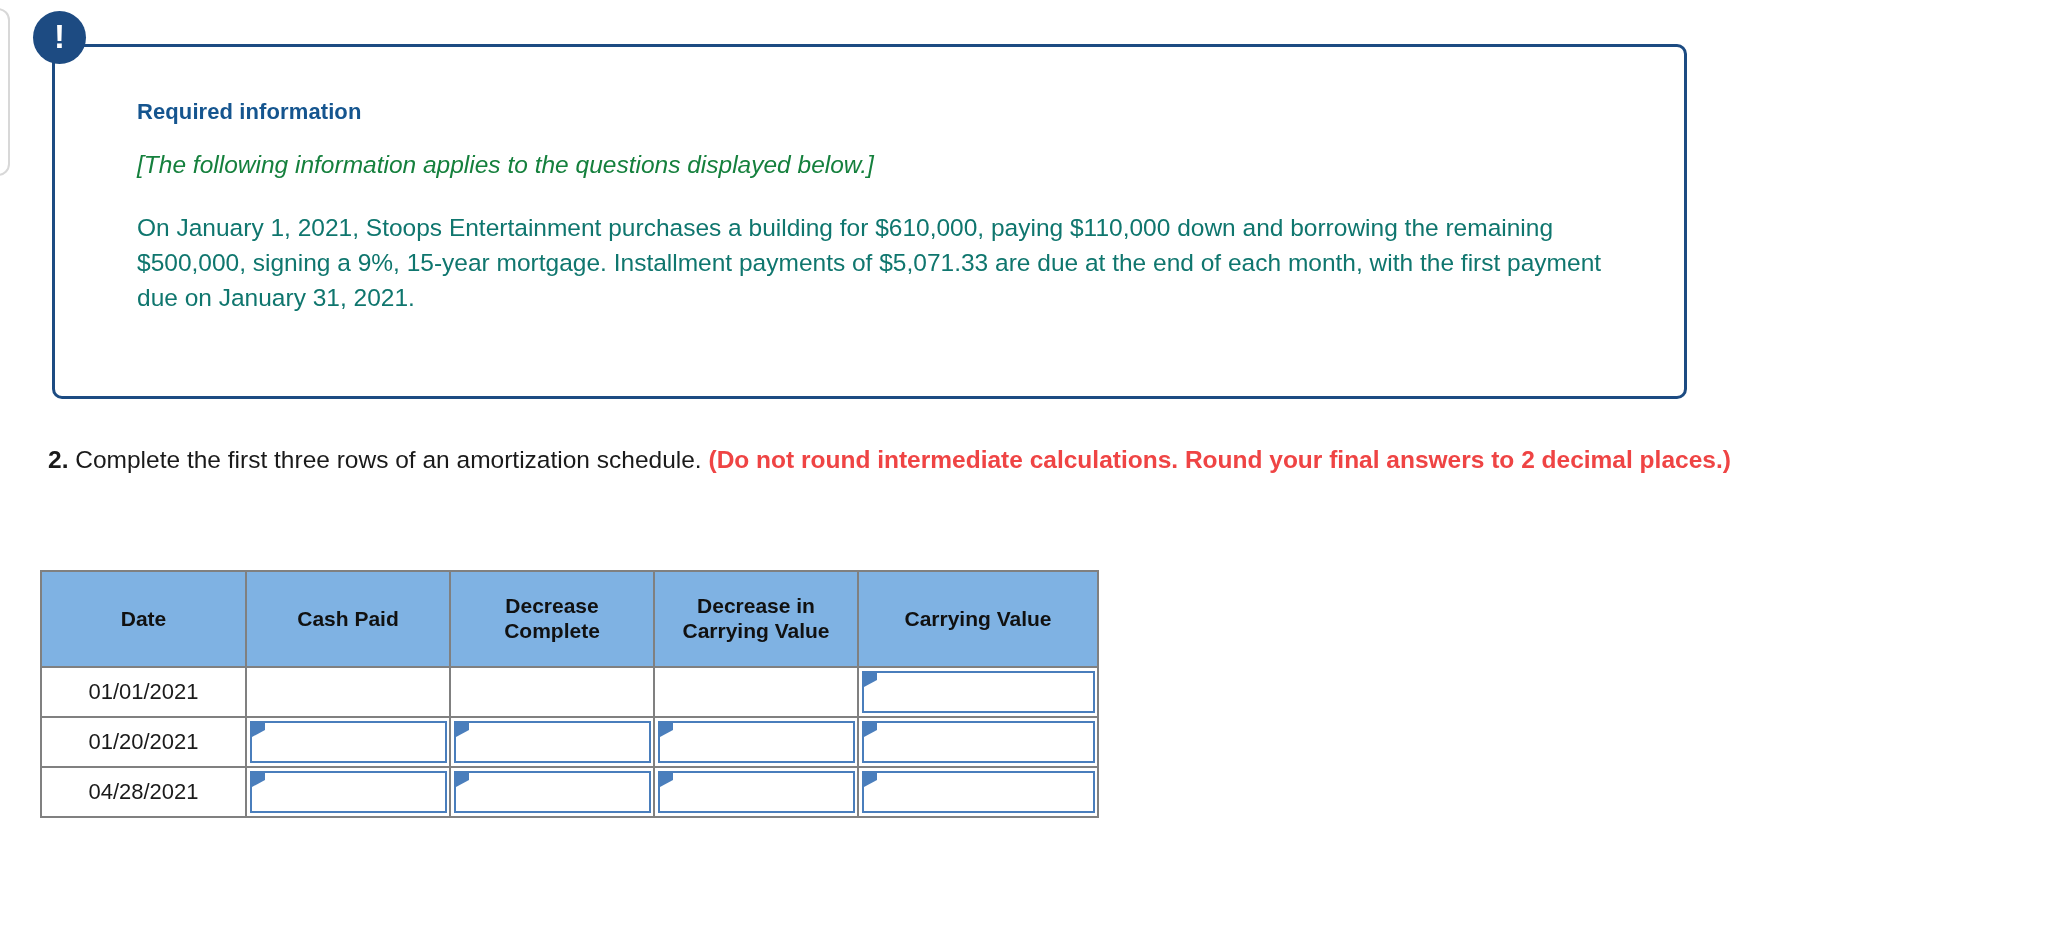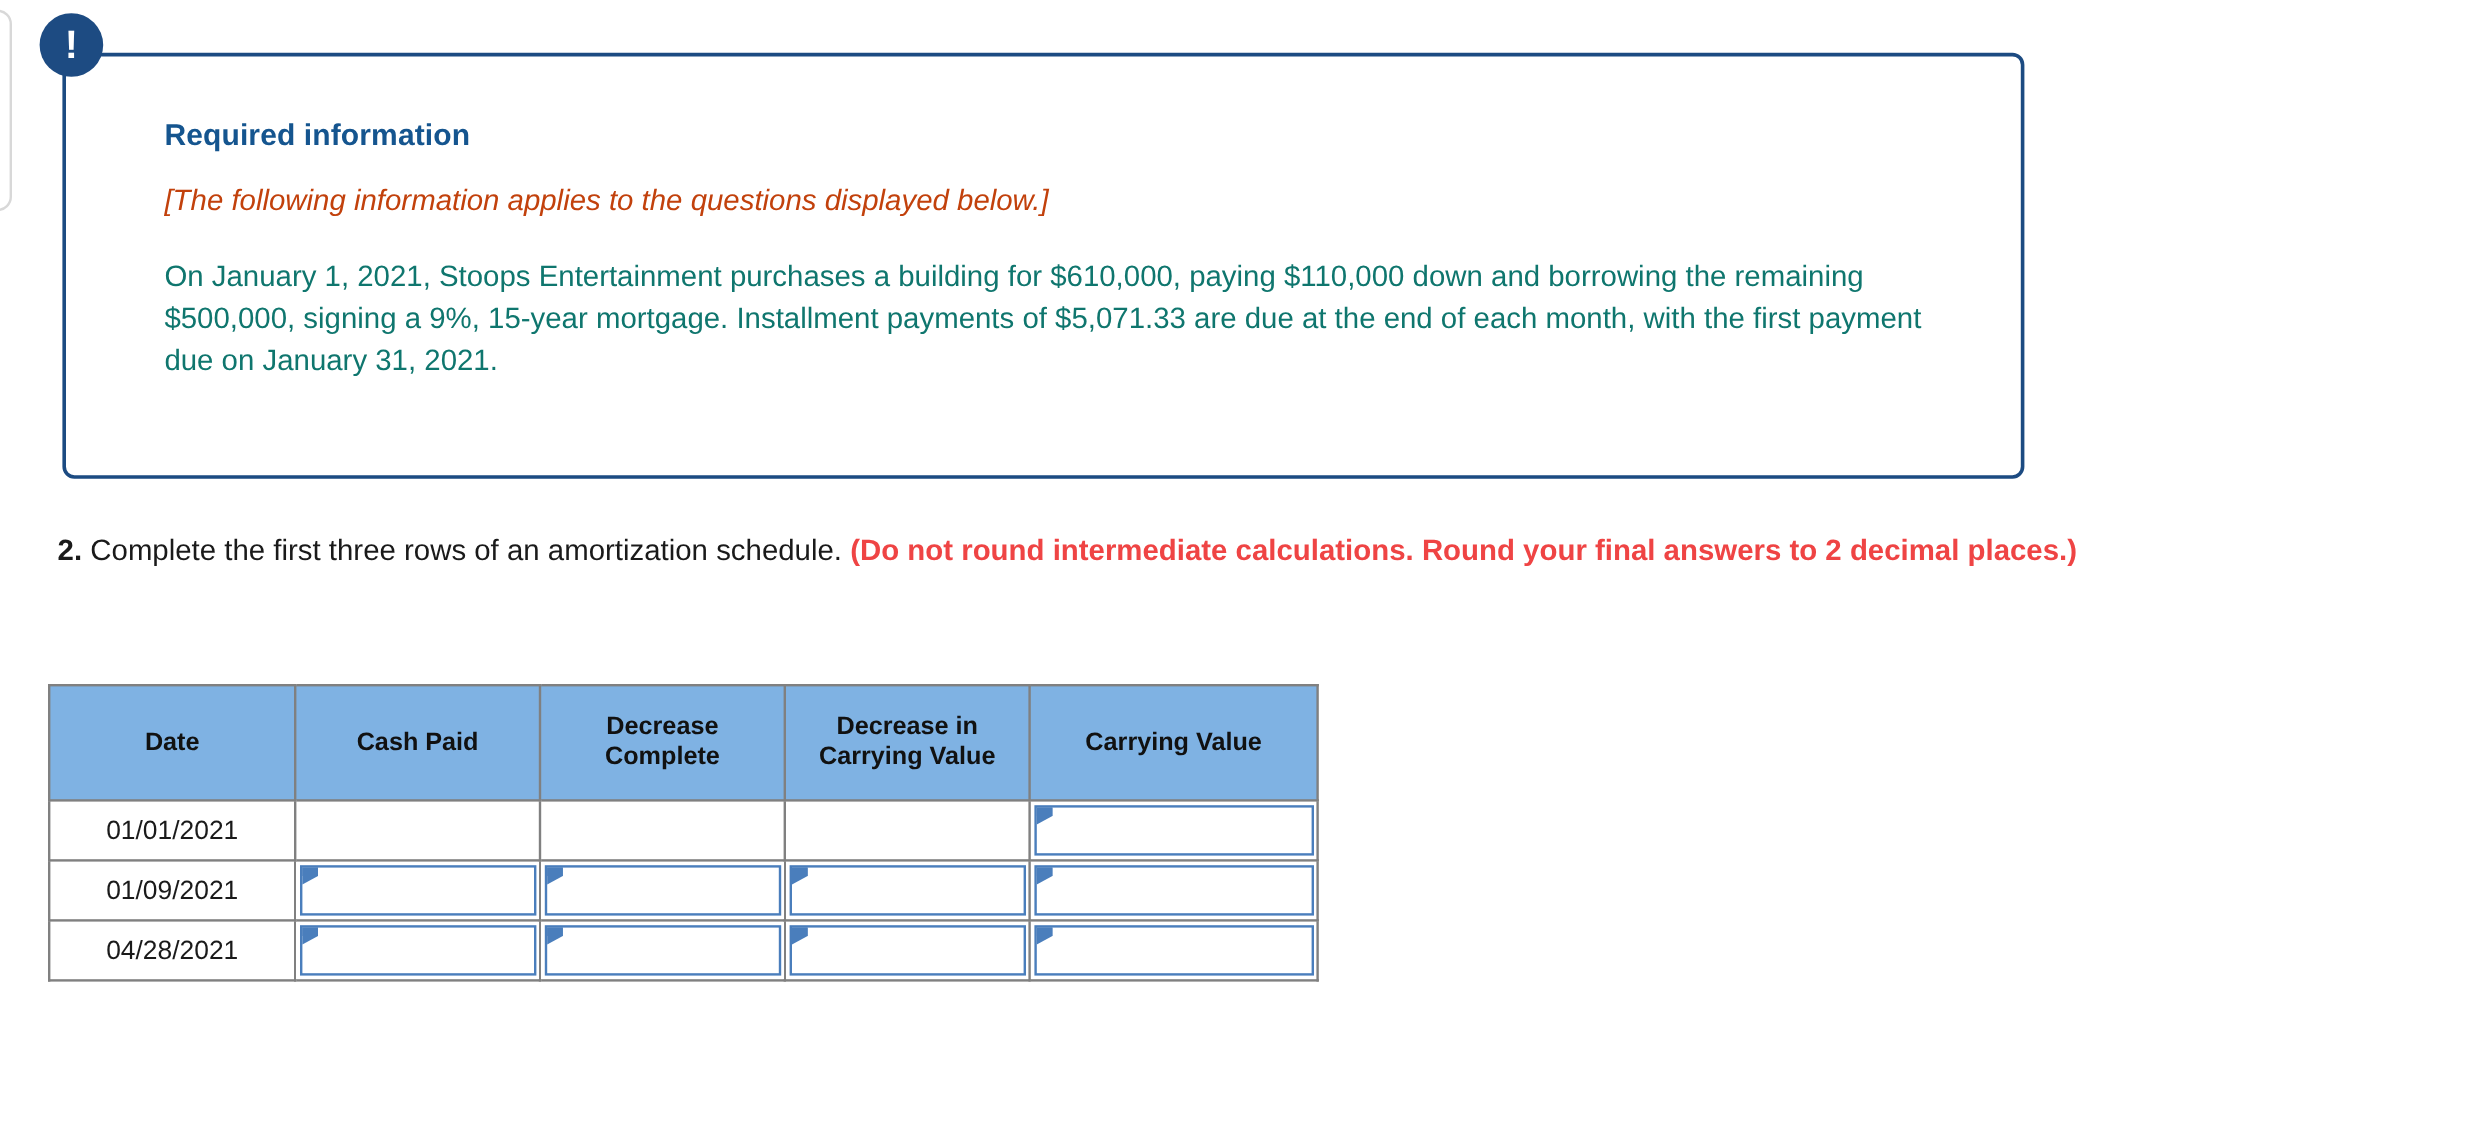--- a/index.html
+++ b/index.html
@@ -58,29 +58,29 @@
     background: #ffffff;
     z-index: 4;
   }
   .callout-body {
     position: absolute;
     left: 82px; top: 52px;
     width: 1510px;
   }
   .callout-title {
     color: #15558f;
-    font-size: 25px;
+    font-size: 22px;
     font-weight: bold;
     margin: 0 0 26px 0;
     letter-spacing: 0.1px;
   }
   .callout-italic {
     font-style: italic;
     font-size: 24.5px;
-    color: #c2410c;
+    color: #15803d;
     margin: 0 0 32px 0;
   }
   .callout-para {
     font-size: 24.5px;
     color: #0f766e;
     line-height: 1.42;
     margin: 0;
     max-width: 1500px;
   }
 
@@ -219,21 +219,21 @@
           <td class="blank-cell"></td>
           <td class="blank-cell"></td>
           <td class="inp-cell">
             <span class="ansbox">
                 <i class="flag"></i>
               </span>
           </td>
         </tr>
 
         <tr>
-          <td class="date-cell">01/09/2021</td>
+          <td class="date-cell">01/20/2021</td>
           <td class="inp-cell">
             <span class="ansbox">
                 <i class="flag"></i>
               </span>
           </td>
           <td class="inp-cell">
             <span class="ansbox">
                 <i class="flag"></i>
               </span>
           </td>

